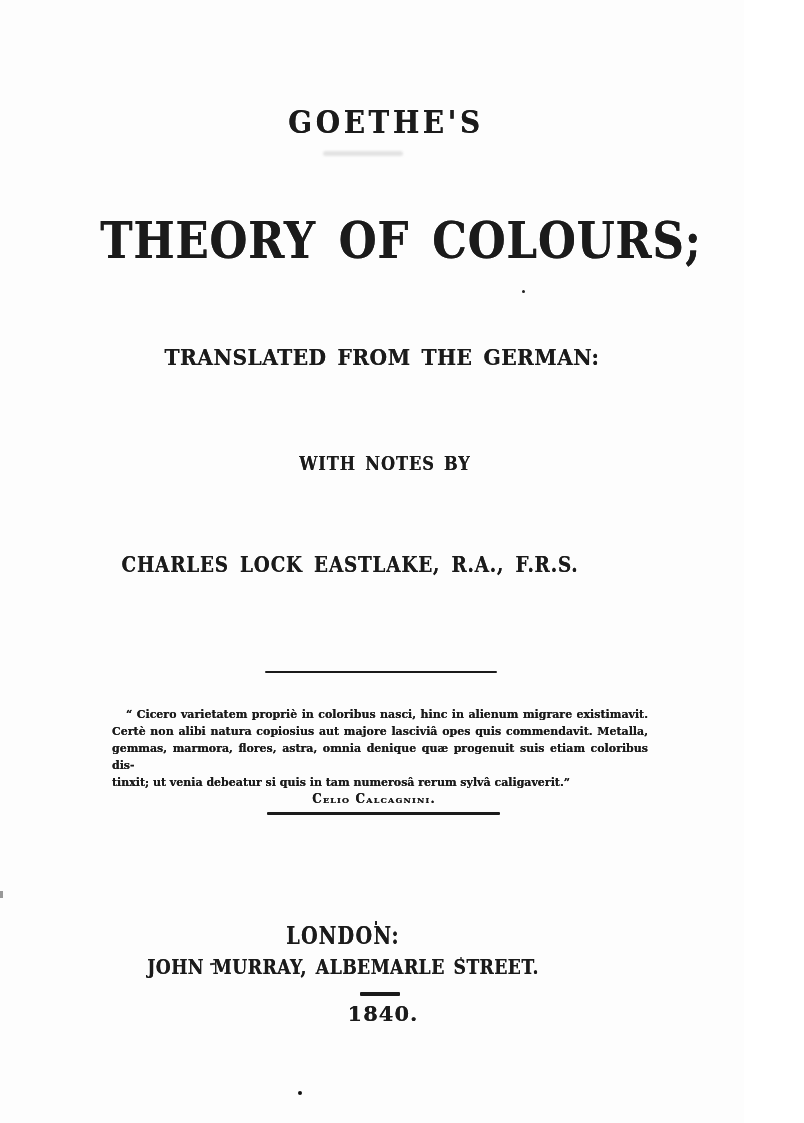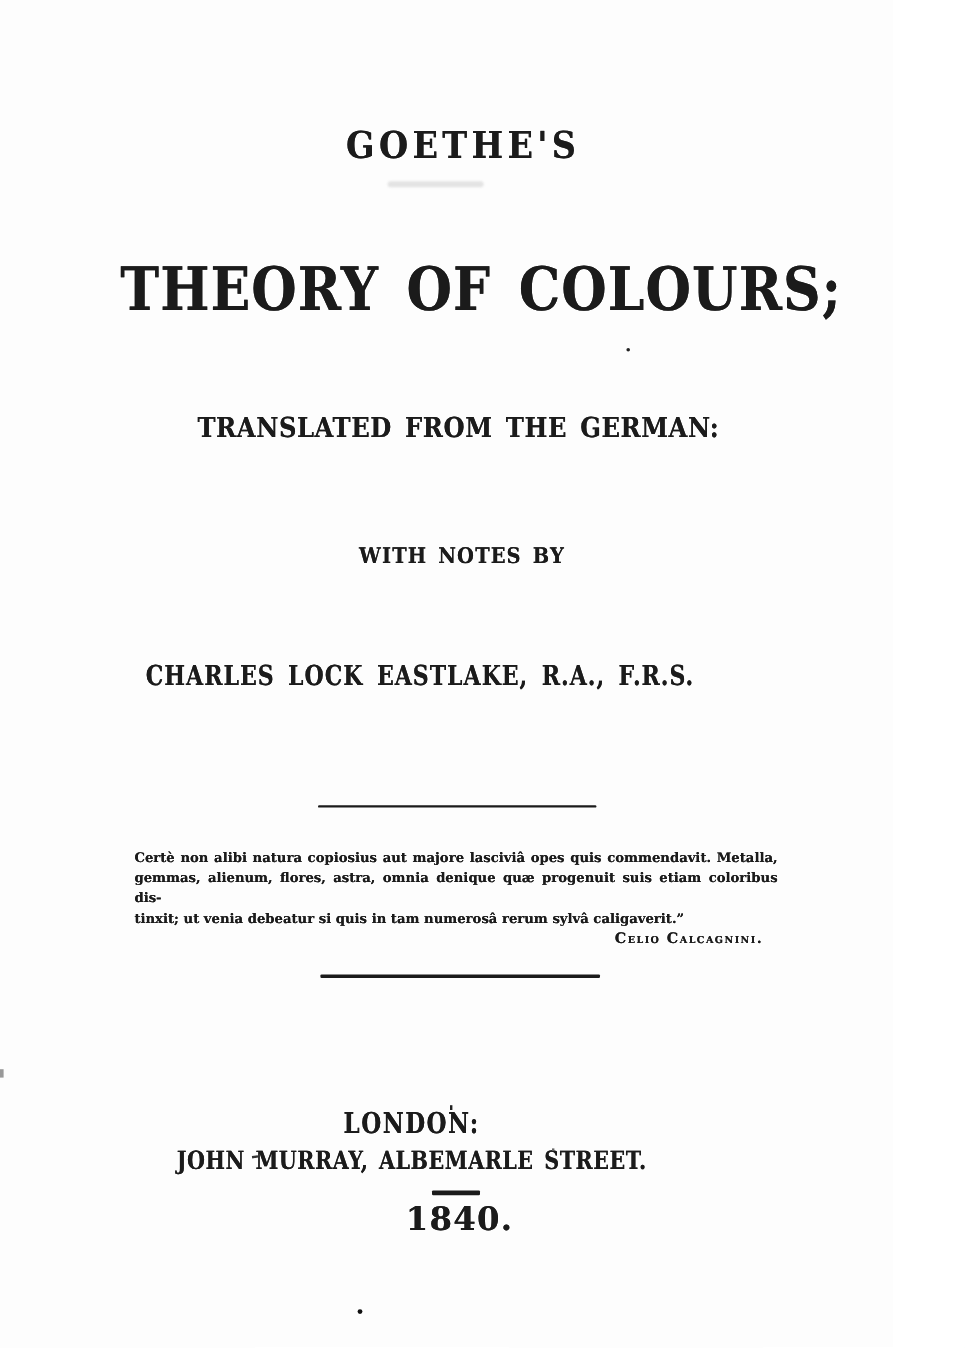--- a/index.html
+++ b/index.html
@@ -54,21 +54,21 @@
     font-size: 24px; letter-spacing: 1.5px;
     transform: translateX(-50%) scaleX(0.8);
   }
   .imprint-publisher {
     top: 956px; left: 343px;
     font-size: 21px; word-spacing: 3px; letter-spacing: 0.5px;
     transform: translateX(-50%) scaleX(0.82);
   }
   .imprint-year {
     top: 1003px; left: 383px;
-    font-size: 27px; letter-spacing: 1px;
+    font-size: 21px; letter-spacing: 1px;
     transform: translateX(-50%);
   }
   .rule {
     position: absolute;
     background: #1b1b1b;
     border-radius: 1px;
   }
   .rule-1 { left: 265px; top: 671px; width: 232px; height: 2px; }
   .rule-2 { left: 267px; top: 812px; width: 233px; height: 3px; }
   .rule-short { left: 360px; top: 992px; width: 40px; height: 4px; }
@@ -78,21 +78,21 @@
     font-size: 11px; line-height: 17px;
     text-shadow: 0 0 0.4px rgba(20,20,20,0.9);
   }
   .ep-line {
     text-align: justify;
     text-align-last: justify;
   }
   .ep-line.first { text-indent: 14px; }
   .ep-line.last { text-align: center; text-align-last: left; }
   .ep-attrib {
-    text-align: right;
+    text-align: center;
     padding-right: 12px;
     font-size: 12px;
     font-variant: small-caps;
     letter-spacing: 1.2px;
   }
   .speck { position: absolute; background: #222; }
   .speck-round { border-radius: 50%; }
   .smudge {
     position: absolute;
     left: 323px; top: 151px; width: 80px; height: 5px;
@@ -115,22 +115,23 @@
 
   <div class="tline subtitle">TRANSLATED FROM THE GERMAN:</div>
 
   <div class="tline notes-by">WITH NOTES BY</div>
 
   <div class="tline editor">CHARLES LOCK EASTLAKE, R.A., F.R.S.</div>
 
   <div class="rule rule-1"></div>
 
   <div class="epigraph">
+    <div class="ep-line first">“ Cicero varietatem propriè in coloribus nasci, hinc in alienum migrare existimavit.</div>
     <div class="ep-line">Certè non alibi natura copiosius aut majore lasciviâ opes quis commendavit. Metalla,</div>
-    <div class="ep-line">gemmas, alienum, flores, astra, omnia denique quæ progenuit suis etiam coloribus dis-</div>
+    <div class="ep-line">gemmas, marmora, flores, astra, omnia denique quæ progenuit suis etiam coloribus dis-</div>
     <div class="ep-line last">tinxit; ut venia debeatur si quis in tam numerosâ rerum sylvâ caligaverit.”</div>
     <div class="ep-attrib">Celio Calcagnini.</div>
   </div>
 
   <div class="rule rule-2"></div>
 
   <div class="speck" style="left:0px; top:891px; width:3px; height:7px; background:#999;"></div>
 
   <div class="tline imprint-city">LONDON:</div>
 

